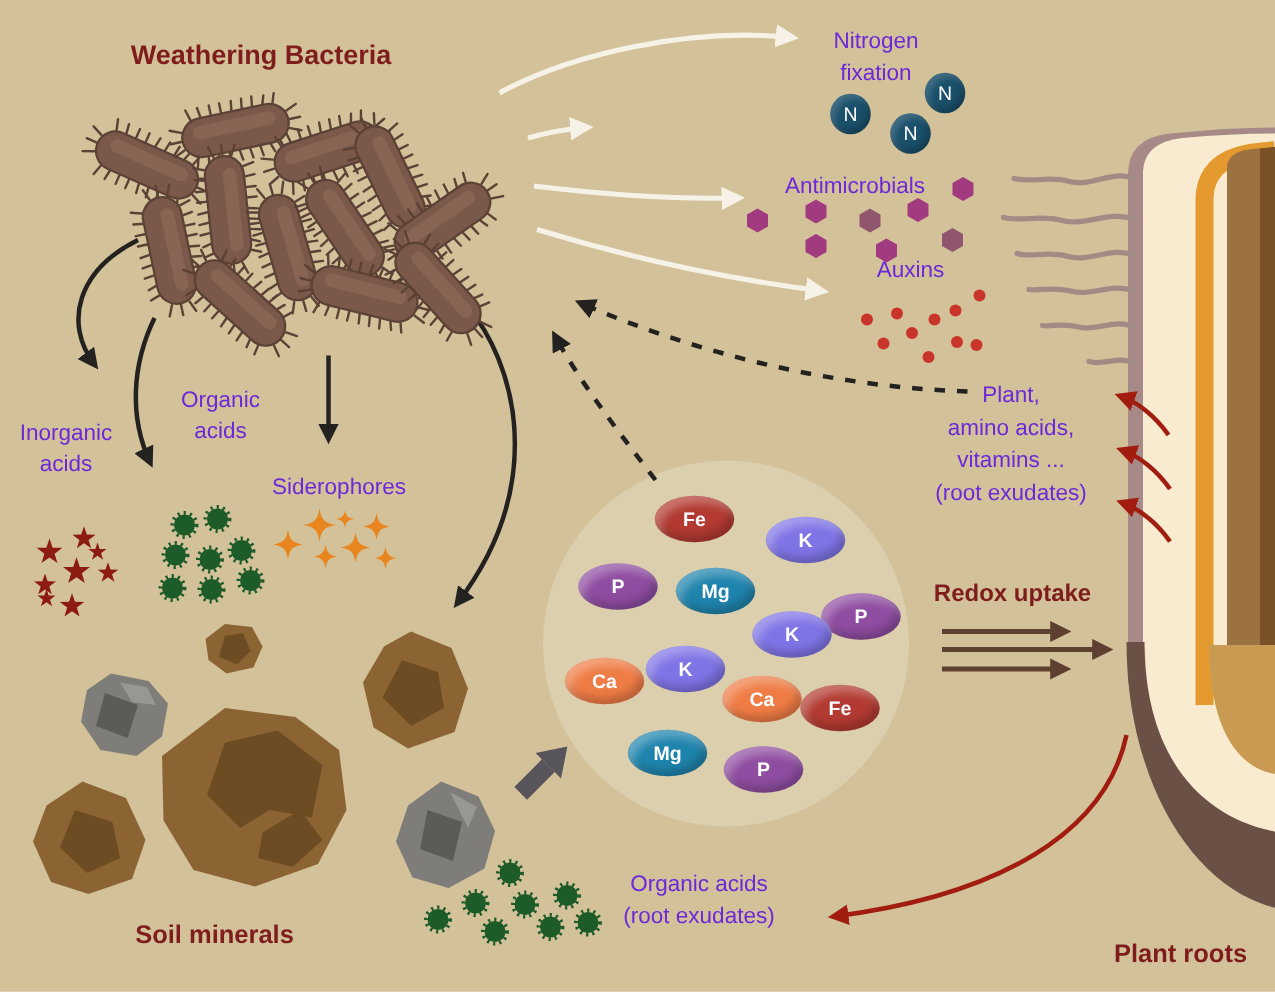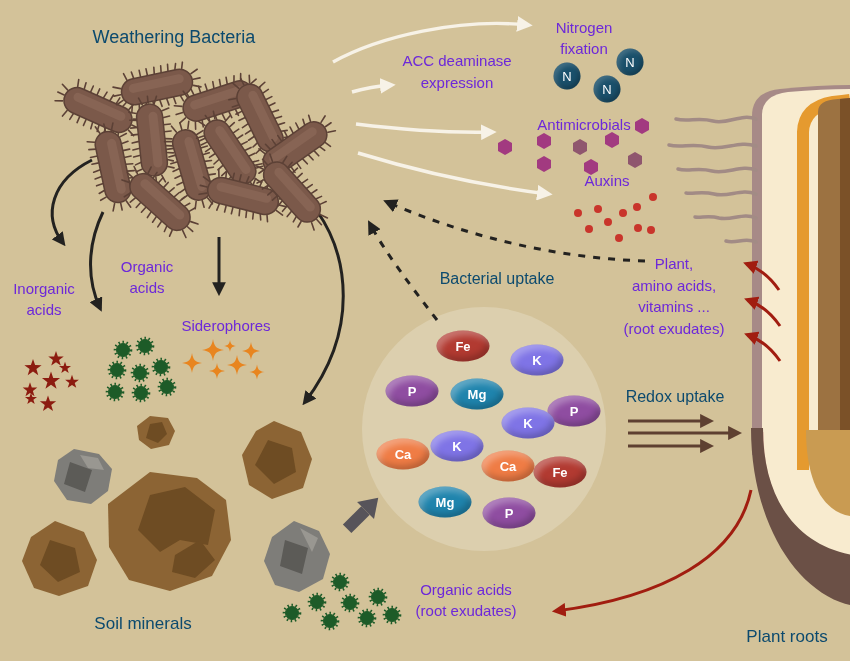--- a/index.html
+++ b/index.html
@@ -1,21 +1,21 @@
 <!DOCTYPE html>
 <html><head>
 <meta charset="utf-8">
 <style>
   html,body{margin:0;padding:0;}
   body{font-family:"Liberation Sans", sans-serif;}
   #stage{position:relative;width:850px;height:661px;overflow:hidden;background:#d3c299;}
   #art{position:absolute;left:0;top:0;z-index:1;}
   .lbl{position:absolute;transform:translate(-50%,-50%);text-align:center;
        font-size:15px;line-height:21px;color:#6d28d9;white-space:nowrap;z-index:3;}
-  .bold{font-weight:400;color:#0c4a6e;font-size:16px;}
+  .bold{font-weight:700;color:#7f1d1d;font-size:16px;}
   .title{font-size:18px;}
   .cap{font-size:17px;}
   .chip{position:absolute;transform:translate(-50%,-50%);width:53px;height:31px;border-radius:50%;
         display:flex;align-items:center;justify-content:center;color:#fff;font-weight:700;font-size:13px;
         box-shadow:inset 4px 5px 6px rgba(255,255,255,.30), inset -3px -4px 6px rgba(0,0,0,.22);z-index:4;}
   .natom{position:absolute;transform:translate(-50%,-50%);width:27px;height:27px;border-radius:50%;
         display:flex;align-items:center;justify-content:center;color:#fff;font-size:13px;
         box-shadow:inset 3px 3px 5px rgba(255,255,255,.18), inset -2px -3px 5px rgba(0,0,0,.25);z-index:4;}
   .sub{display:block;}
 </style>
@@ -219,38 +219,33 @@
         <circle cx="589" cy="229" r="4"></circle>
     <circle cx="608" cy="222" r="4"></circle>
         <circle cx="638" cy="228" r="4"></circle>
     <circle cx="619" cy="238" r="4"></circle>
         <circle cx="651" cy="230" r="4"></circle>
   </g>
 </svg>
 
   <div class="lbl bold title" style="left:174px;top:37px">Weathering Bacteria</div>
 
-  <div class="lbl" style="left:457px;top:72px;line-height:22px">
-    <span class="sub">ACC deaminase</span>
-    <span class="sub">expression</span>
-  </div>
 
   <div class="lbl" style="left:584px;top:38px">
     <span class="sub">Nitrogen</span>
     <span class="sub">fixation</span>
   </div>
 
   <div class="natom" style="left: 567px; top: 76px; background: rgb(26, 80, 107);">N</div>
   <div class="natom" style="left: 630px; top: 62px; background: rgb(26, 80, 107);">N</div>
   <div class="natom" style="left: 607px; top: 89px; background: rgb(26, 80, 107);">N</div>
 
-  <div class="lbl" style="left:584px;top:124px">Antimicrobials</div>
+  <div class="lbl" style="left:570px;top:124px">Antimicrobials</div>
   <div class="lbl" style="left:607px;top:180px">Auxins</div>
 
-  <div class="lbl bold" style="left:497px;top:278px">Bacterial uptake</div>
 
   <div class="lbl" style="left:674px;top:296px;line-height:21.5px">
     <span class="sub">Plant,</span>
     <span class="sub">amino acids,</span>
     <span class="sub">vitamins ...</span>
     <span class="sub">(root exudates)</span>
   </div>
 
   <div class="lbl bold" style="left:675px;top:396px">Redox uptake</div>
 

